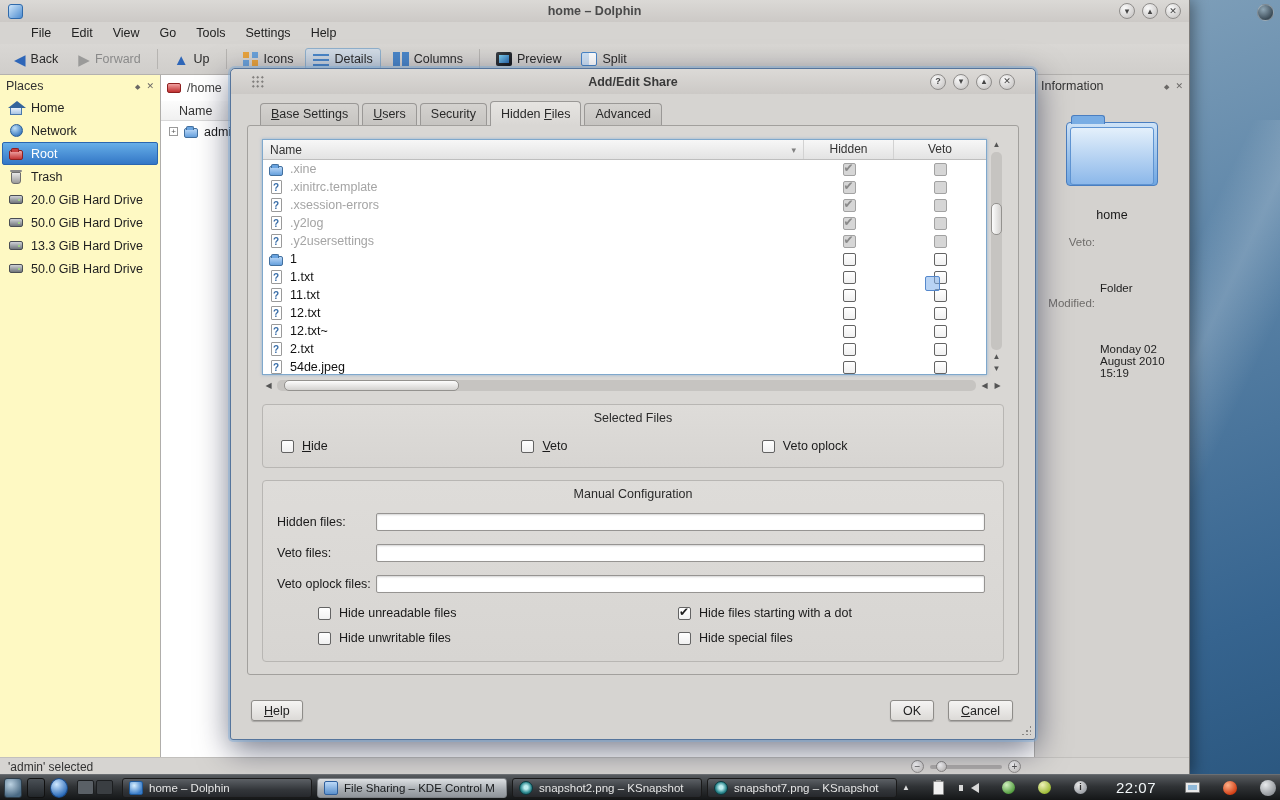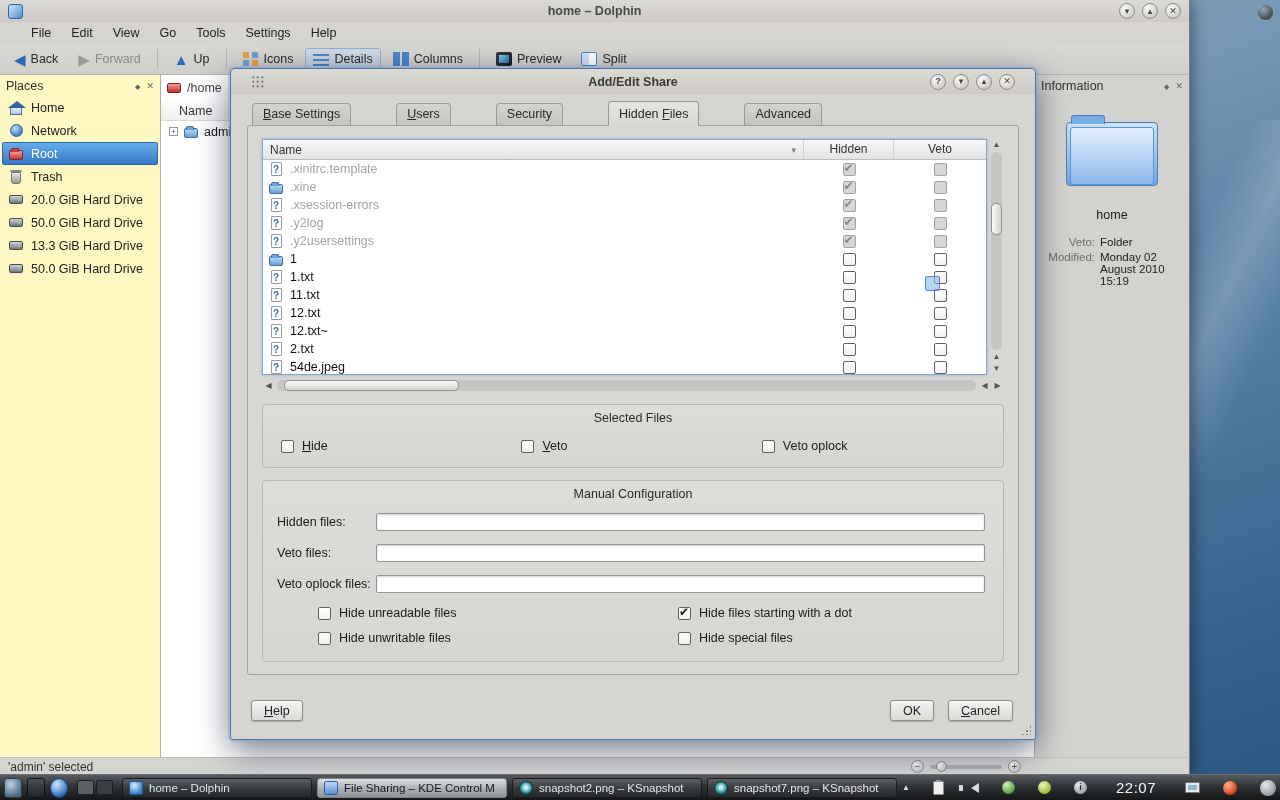--- a/index.html
+++ b/index.html
@@ -70,35 +70,35 @@
 .expander::before { content:"+"; }
 
 
 .info-panel { width:155px; flex:0 0 155px; border-left:1px solid #b0aeab; background:#d4d2cf; display:flex; flex-direction:column; }
 .big-folder { width:92px; height:64px; margin:26px auto 0; background:linear-gradient(#cfe3f7,#6ea6e2); border:1px solid #4a7ec0; border-radius:4px; position:relative; }
 .big-folder::before { content:""; position:absolute; top:-8px; left:4px; width:32px; height:8px; background:#79ade4; border:1px solid #4a7ec0; border-bottom:none; border-radius:3px 3px 0 0; }
 .big-folder::after { content:""; position:absolute; inset:4px 3px 0 3px; background:linear-gradient(#e4f0fb, #8cb8ea); border-radius:3px; border:1px solid #5f94d2; }
 .info-name { text-align:center; margin-top:22px; font-size:12.5px; color:#1a1a1a; }
 .info-details { display:grid; grid-template-columns:54px auto; column-gap:5px; row-gap:3px; margin:14px 4px 0 6px; font-size:11.5px; }
 .info-details .dt { color:#6e6c6a; text-align:right; }
-.info-details .dv { color:#222; }
+.info-details .dv { color:#222;margin-top:46px; }
 
 
 .statusbar { height:18px; flex:0 0 18px; border-top:1px solid #c2c0bd; display:flex; align-items:center; padding:0 8px; font-size:12px; color:#333; background:#d6d4d1; }
 .zoom { margin-left:auto; margin-right:160px; display:flex; align-items:center; gap:6px; }
 .zoom-btn { width:13px; height:13px; border-radius:50%; background:radial-gradient(circle at 35% 30%, #fdfdfd, #cac8c6 75%); border:1px solid #908e8c; color:#555; font-size:10px; line-height:11px; text-align:center; }
 .zoom-track { width:72px; height:4px; background:#aeacaa; border-radius:2px; position:relative; }
 .zoom-handle { position:absolute; left:6px; top:-4px; width:11px; height:11px; border-radius:50%; background:radial-gradient(circle at 35% 30%, #ffffff, #c8c6c4 75%); border:1px solid #8a8886; }
 
 
 .dialog { position:absolute; left:230px; top:68px; width:806px; height:672px; background:#d6d4d1; border:1px solid #56759c; border-radius:5px 5px 3px 3px; box-shadow:0 0 0 2px rgba(125,170,215,.45), 0 10px 32px rgba(0,10,40,.55); display:flex; flex-direction:column; }
 .dlg-titlebar { height:25px; flex:0 0 25px; display:flex; align-items:center; padding:0 20px; background:linear-gradient(#dcdad7,#ccc9c6); border-radius:5px 5px 0 0; position:relative; }
 .grip-icon { width:13px; height:13px; background-image:radial-gradient(#7a7876 1px, transparent 1.2px); background-size:4.5px 4.5px; }
 .dlg-title { position:absolute; left:0; right:0; text-align:center; font-weight:bold; color:#3a3a3a; font-size:12.5px; pointer-events:none; }
-.dlg-tabs { display:flex; margin:9px 0 0 21px; position:relative; z-index:2;gap:42px; }
+.dlg-tabs { display:flex; margin:9px 0 0 29px; position:relative; z-index:2; }
 .tab { padding:3px 10px 4px; font-size:12.5px; color:#2a2a2a; border:1px solid #9a9896; border-bottom:none; border-radius:4px 4px 0 0; background:linear-gradient(#d4d2cf,#c6c4c1); margin-right:3px; }
 .tab.active { background:linear-gradient(#e6e4e1,#d9d7d4); margin-top:-2px; padding-top:5px; margin-bottom:-1px; }
 .dlg-frame { margin:0 16px; border:1px solid #a2a09d; border-radius:3px; background:#d9d7d4; height:550px; flex:0 0 550px; padding-top:13px; position:relative; }
 
 
 .list-wrap { margin:0 14px; display:flex; height:236px; }
 .file-list { flex:1; border:1px solid #7fa8cc; box-shadow:0 0 3px rgba(90,150,210,.55); background:#fff; display:flex; flex-direction:column; min-width:0; }
 .list-header { display:flex; height:20px; flex:0 0 20px; background:linear-gradient(#f7f7f7,#e3e3e3); border-bottom:1px solid #bebebe; font-size:12px; color:#333; }
 .lh-name { flex:1; display:flex; align-items:center; padding:0 7px; border-right:1px solid #d2d2d2; }
 .lh-sort { margin-left:auto; color:#808080; font-size:9px; }
@@ -403,38 +403,38 @@
               <span class="lh-sort"></span>
             </span>
           <span class="lh-hidden">Hidden</span>
           <span class="lh-veto">Veto</span>
         </div>
         <div class="list-body">
 
             <div class="list-row disabled">
               <span class="cell-name">
                 <span class="fi">
+                  <span class="folder-icon"></span>
+                </span>
+                <span class="file-name">.xine</span>
+              </span>
+              <span class="cell-hidden">
+                <span class="cb checked disabled"></span>
+              </span>
+              <span class="cell-veto">
+                <span class="cb disabled"></span>
+              </span>
+            </div>
+
+            <div class="list-row disabled">
+              <span class="cell-name">
+                <span class="fi">
                   <span class="unknown-icon"></span>
                 </span>
                 <span class="file-name">.xinitrc.template</span>
-              </span>
-              <span class="cell-hidden">
-                <span class="cb checked disabled"></span>
-              </span>
-              <span class="cell-veto">
-                <span class="cb disabled"></span>
-              </span>
-            </div>
-
-            <div class="list-row disabled">
-              <span class="cell-name">
-                <span class="fi">
-                  <span class="folder-icon"></span>
-                </span>
-                <span class="file-name">.xine</span>
               </span>
               <span class="cell-hidden">
                 <span class="cb checked disabled"></span>
               </span>
               <span class="cell-veto">
                 <span class="cb disabled"></span>
               </span>
             </div>
 
             <div class="list-row disabled">

